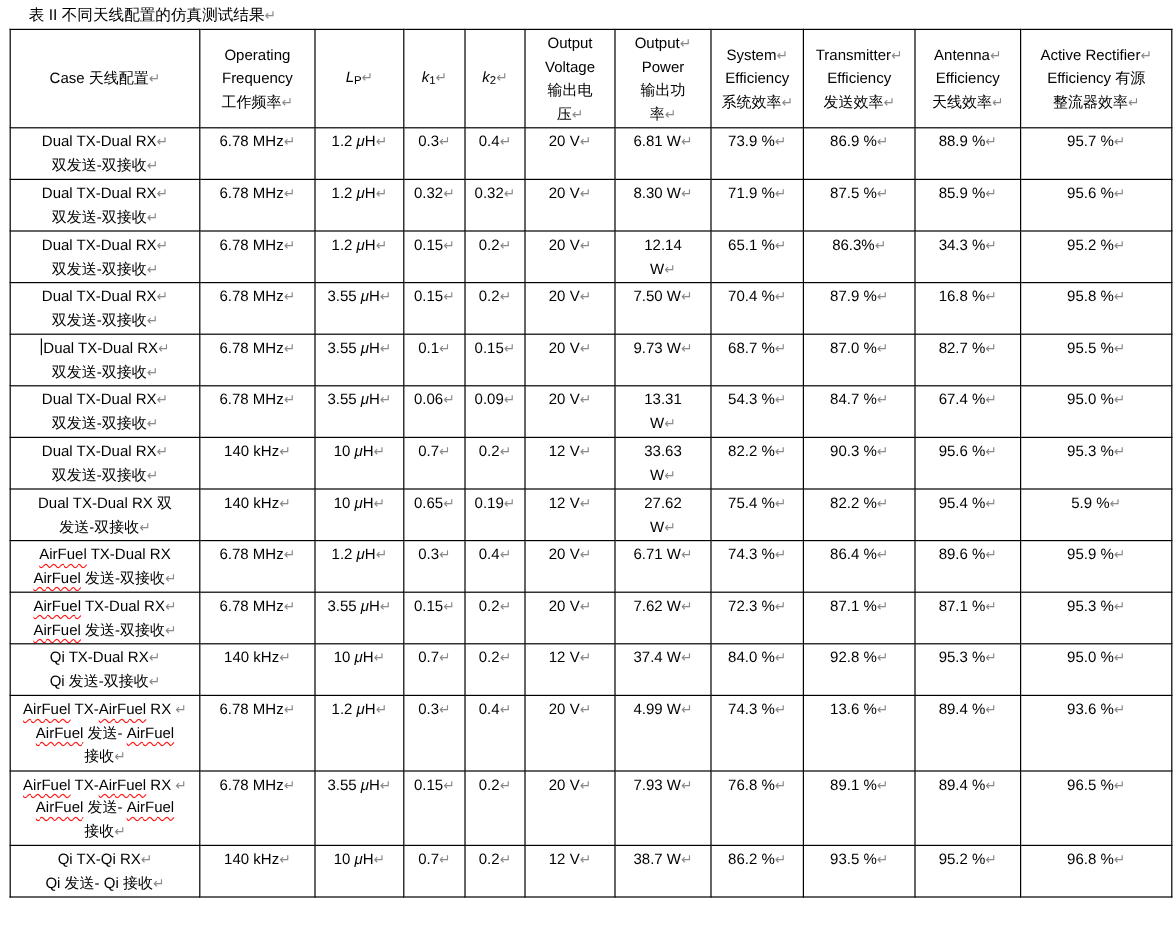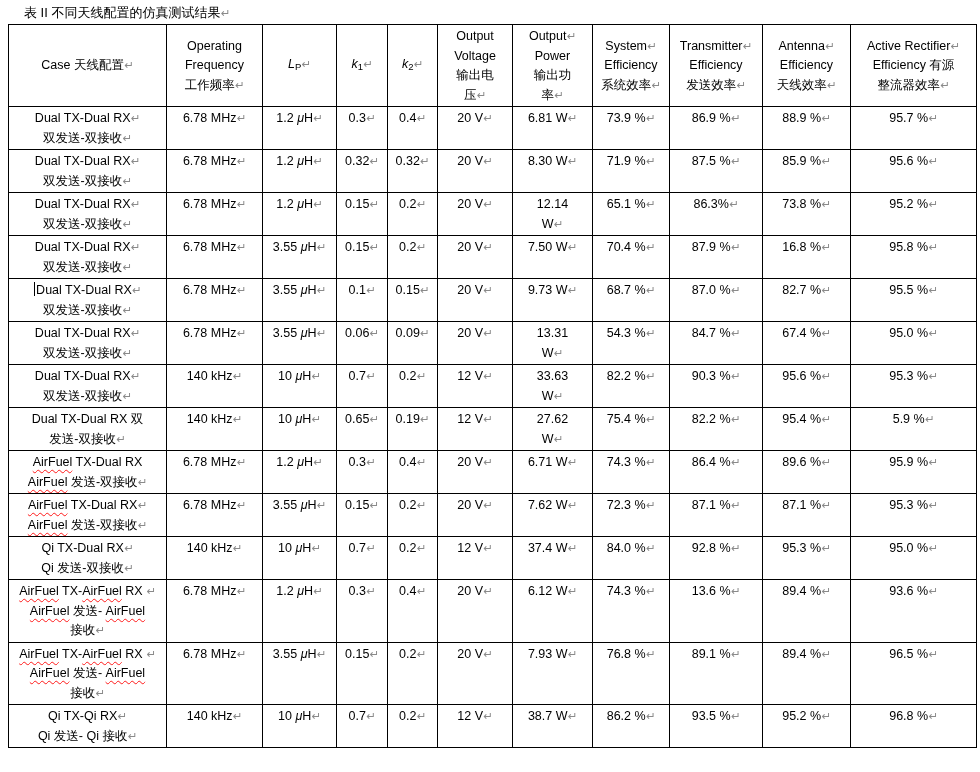--- a/index.html
+++ b/index.html
@@ -217,21 +217,21 @@
             <div class="line"><span>12.14</span></div>
             <div class="line"><span>W</span><span class="mark">↵</span></div>
           </td>
           <td>
             <div class="line"><span>65.1 %</span><span class="mark">↵</span></div>
           </td>
           <td>
             <div class="line"><span>86.3%</span><span class="mark">↵</span></div>
           </td>
           <td>
-            <div class="line"><span>73.8 %</span><span class="mark">↵</span></div>
+            <div class="line"><span>34.3 %</span><span class="mark">↵</span></div>
           </td>
           <td>
             <div class="line"><span>95.2 %</span><span class="mark">↵</span></div>
           </td>
         </tr>
         <tr>
           <td>
             <div class="line"><span>Dual TX-Dual RX</span><span class="mark">↵</span></div>
             <div class="line"><span>双发送-双接收</span><span class="mark">↵</span></div>
           </td>
@@ -536,21 +536,21 @@
           <td>
             <div class="line"><span>0.3</span><span class="mark">↵</span></div>
           </td>
           <td>
             <div class="line"><span>0.4</span><span class="mark">↵</span></div>
           </td>
           <td>
             <div class="line"><span>20 V</span><span class="mark">↵</span></div>
           </td>
           <td>
-            <div class="line"><span>6.12 W</span><span class="mark">↵</span></div>
+            <div class="line"><span>4.99 W</span><span class="mark">↵</span></div>
           </td>
           <td>
             <div class="line"><span>74.3 %</span><span class="mark">↵</span></div>
           </td>
           <td>
             <div class="line"><span>13.6 %</span><span class="mark">↵</span></div>
           </td>
           <td>
             <div class="line"><span>89.4 %</span><span class="mark">↵</span></div>
           </td>

